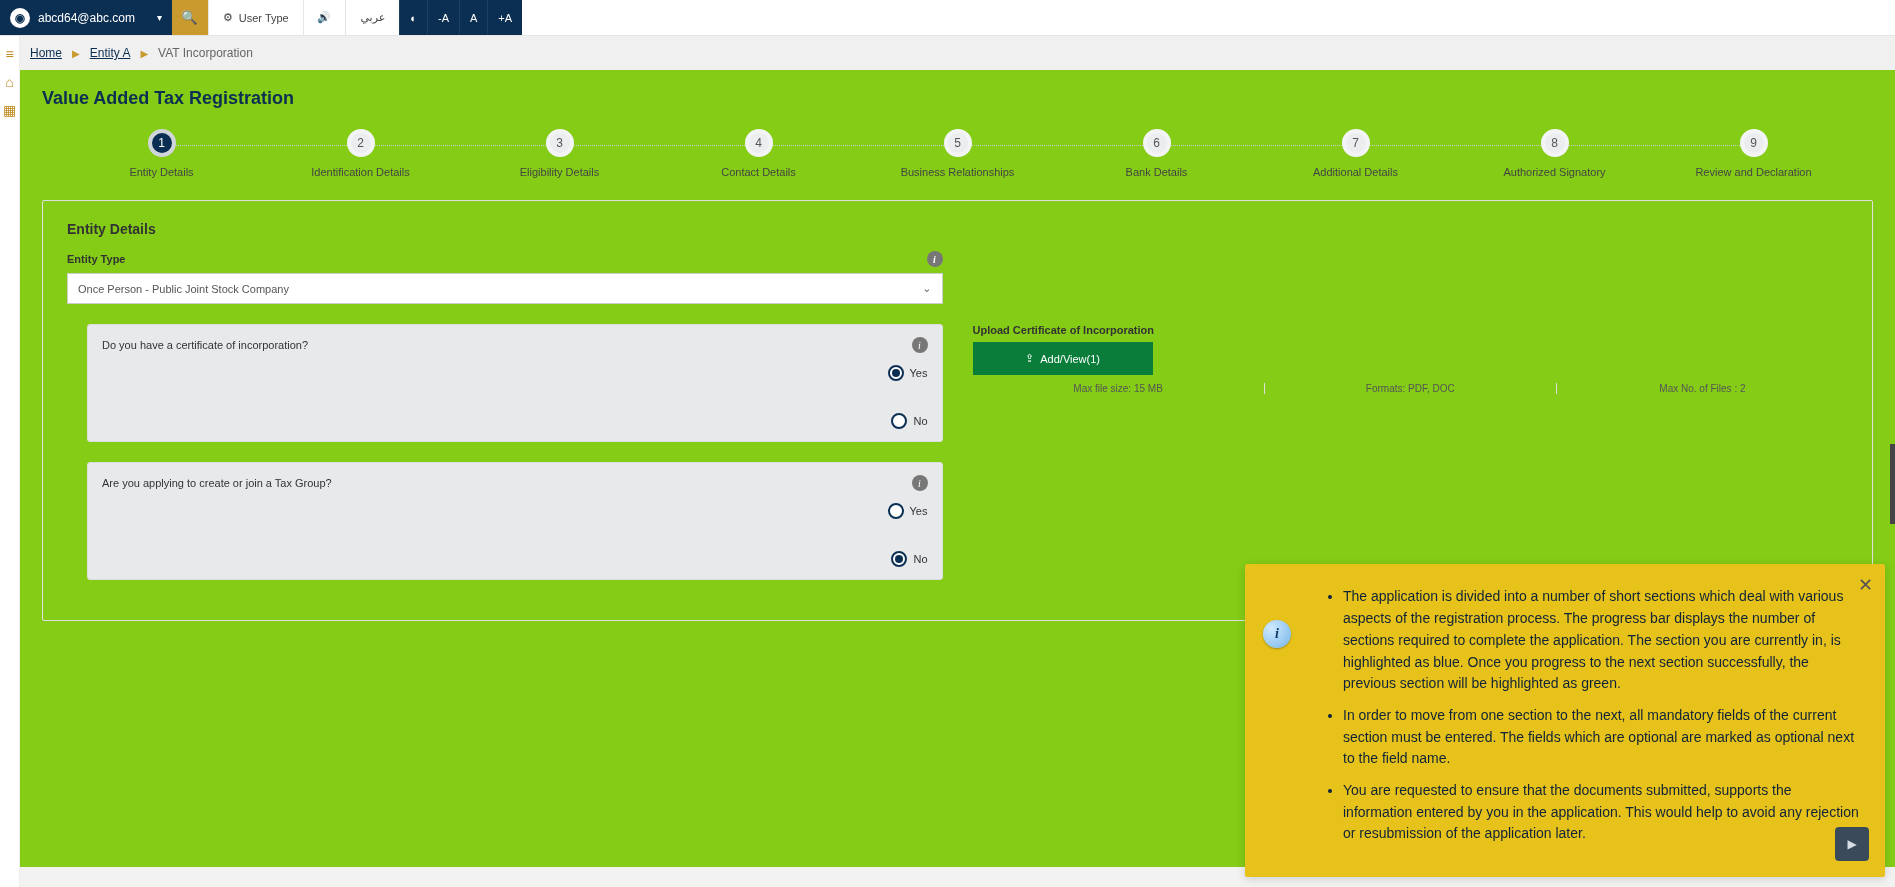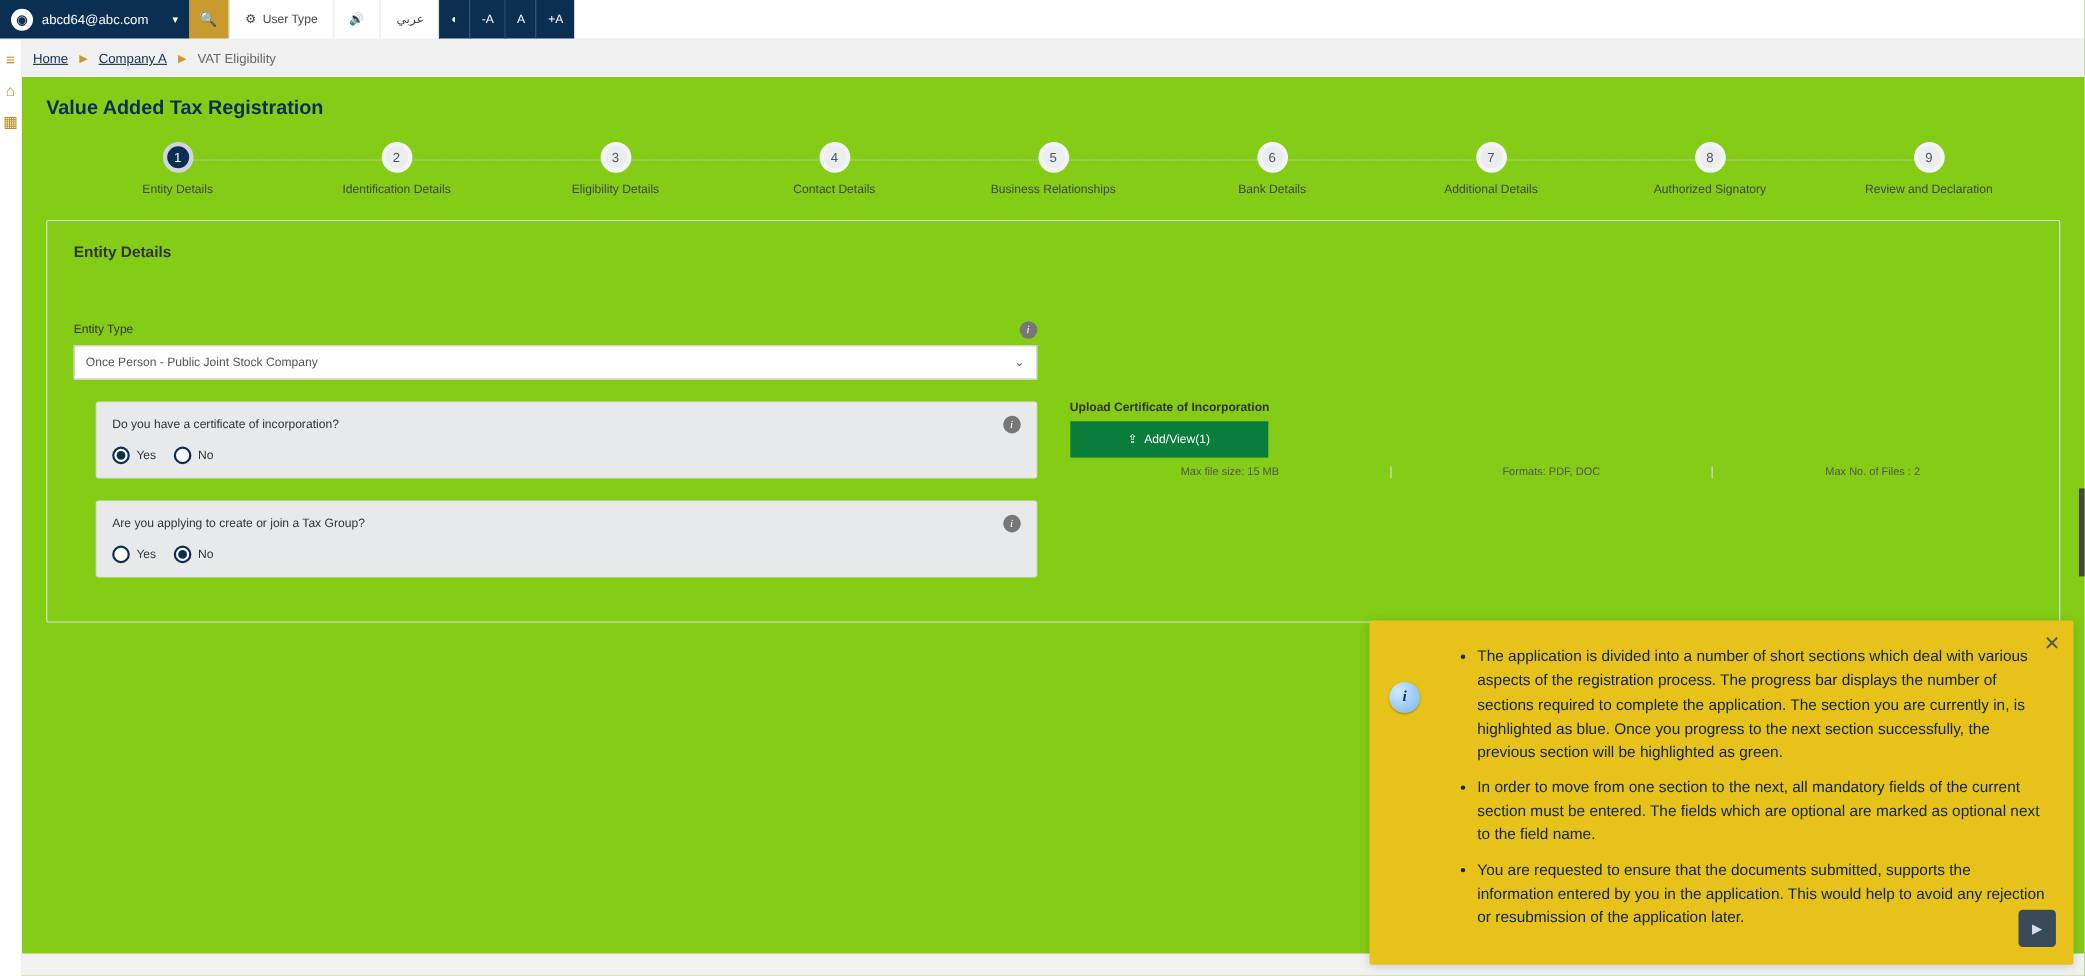--- a/index.html
+++ b/index.html
@@ -33,27 +33,27 @@
   .step.active .circle { background:#0b2f52; color:#fff; border-color:#d0d5da;}
   .step .label { font-size:11px; color:#444; margin-top:8px; line-height:1.4; }
   .step::after { content:""; position:absolute; top:16px; left:50%; width:100%; height:0; border-top:1px dotted #ccc; z-index:1;}
   .step:last-child::after { display:none; }
 
   
   .panel { border:1px solid #e0e0e0; border-radius:2px; margin:0 10px; padding:20px 24px; }
   .panel h3 { font-size:14px; color:#333; font-weight:bold; margin-bottom:14px; }
   .form-row { display:flex; gap:30px; align-items:flex-start; margin-bottom:20px;}
   .col-half { flex:1; }
-  .field-label { font-size:11px; color:#333; font-weight:400; margin-bottom:6px; display:flex; align-items:center; justify-content:space-between;margin-top:41px;}
+  .field-label { font-size:11px; color:#333; font-weight:700; margin-bottom:6px; display:flex; align-items:center; justify-content:space-between;}
   .info-dot { width:16px; height:16px; border-radius:50%; background:#777; color:#fff; font-size:10px; display:inline-flex; align-items:center; justify-content:center; font-style: italic; font-family: Georgia, serif;}
   .select { border:1px solid #ccc; padding:8px 10px; font-size:11px; background:#fff; position:relative; display:flex; justify-content:space-between; align-items:center; color:#555;}
   .chev-down { font-size:11px; color:#666;}
   .question-box { background:#e8e9eb; border:1px solid #dcdde0; border-radius:3px; padding:12px 14px; position:relative;margin-left:20px; }
   .question-box .q-head { display:flex; justify-content:space-between; align-items:center; font-size:11px; color:#333; margin-bottom:12px;}
-  .radio-row { display:flex; gap:16px; align-items:flex-start; }
+  .radio-row { display:flex; gap:32px; align-items:flex-end;flex-direction:column; }
   .radio { display:flex; align-items:center; gap:6px; font-size:11px; color:#333;}
   .radio .r-circ { width:16px; height:16px; border-radius:50%; border:2px solid #0b2f52; background:#fff; display:inline-flex; align-items:center; justify-content:center;}
   .radio.selected .r-circ::after { content:""; width:8px; height:8px; background:#0b2f52; border-radius:50%; }
 
   .upload-label { font-size:11px; color:#333; font-weight:600; margin-bottom:6px;}
   .upload-row { display:flex; gap:6px; }
   .btn-upload { background:#0a7d3a; color:#fff; border:none; padding:10px 0; flex:0 0 180px; display:flex; align-items:center; justify-content:center; gap:6px; font-size:11px; cursor:pointer;}
   .dragzone { flex:1; border:1px dashed #bbb; display:flex; align-items:center; justify-content:center; font-size:11px; color:#555; background:#fff;}
   .file-meta { display:flex; margin-top:8px; font-size:10px; color:#555;}
   .file-meta span { flex:1; text-align:center; }
@@ -112,23 +112,23 @@
 
 <div class="leftrail">
   <span class="ic">≡</span>
   <span class="ic">⌂</span>
   <span class="ic">▦</span>
 </div>
 
 <div class="crumb-row">
   <a>Home</a>
   <span class="crumb-sep">▶</span>
-  <a>Company A</a>
+  <a>Entity A</a>
   <span class="crumb-sep">▶</span>
-  <span class="crumb-cur">VAT Eligibility</span>
+  <span class="crumb-cur">VAT Incorporation</span>
 </div>
 
 <div class="page-wrap">
   <div class="page-title">Value Added Tax Registration</div>
 
   <div class="stepper" id="stepper">
       <div class="step active"><div class="circle">1</div><div class="label">Entity Details</div></div>
       <div class="step"><div class="circle">2</div><div class="label">Identification Details</div></div>
       <div class="step"><div class="circle">3</div><div class="label">Eligibility Details</div></div>
       <div class="step"><div class="circle">4</div><div class="label">Contact Details</div></div>

